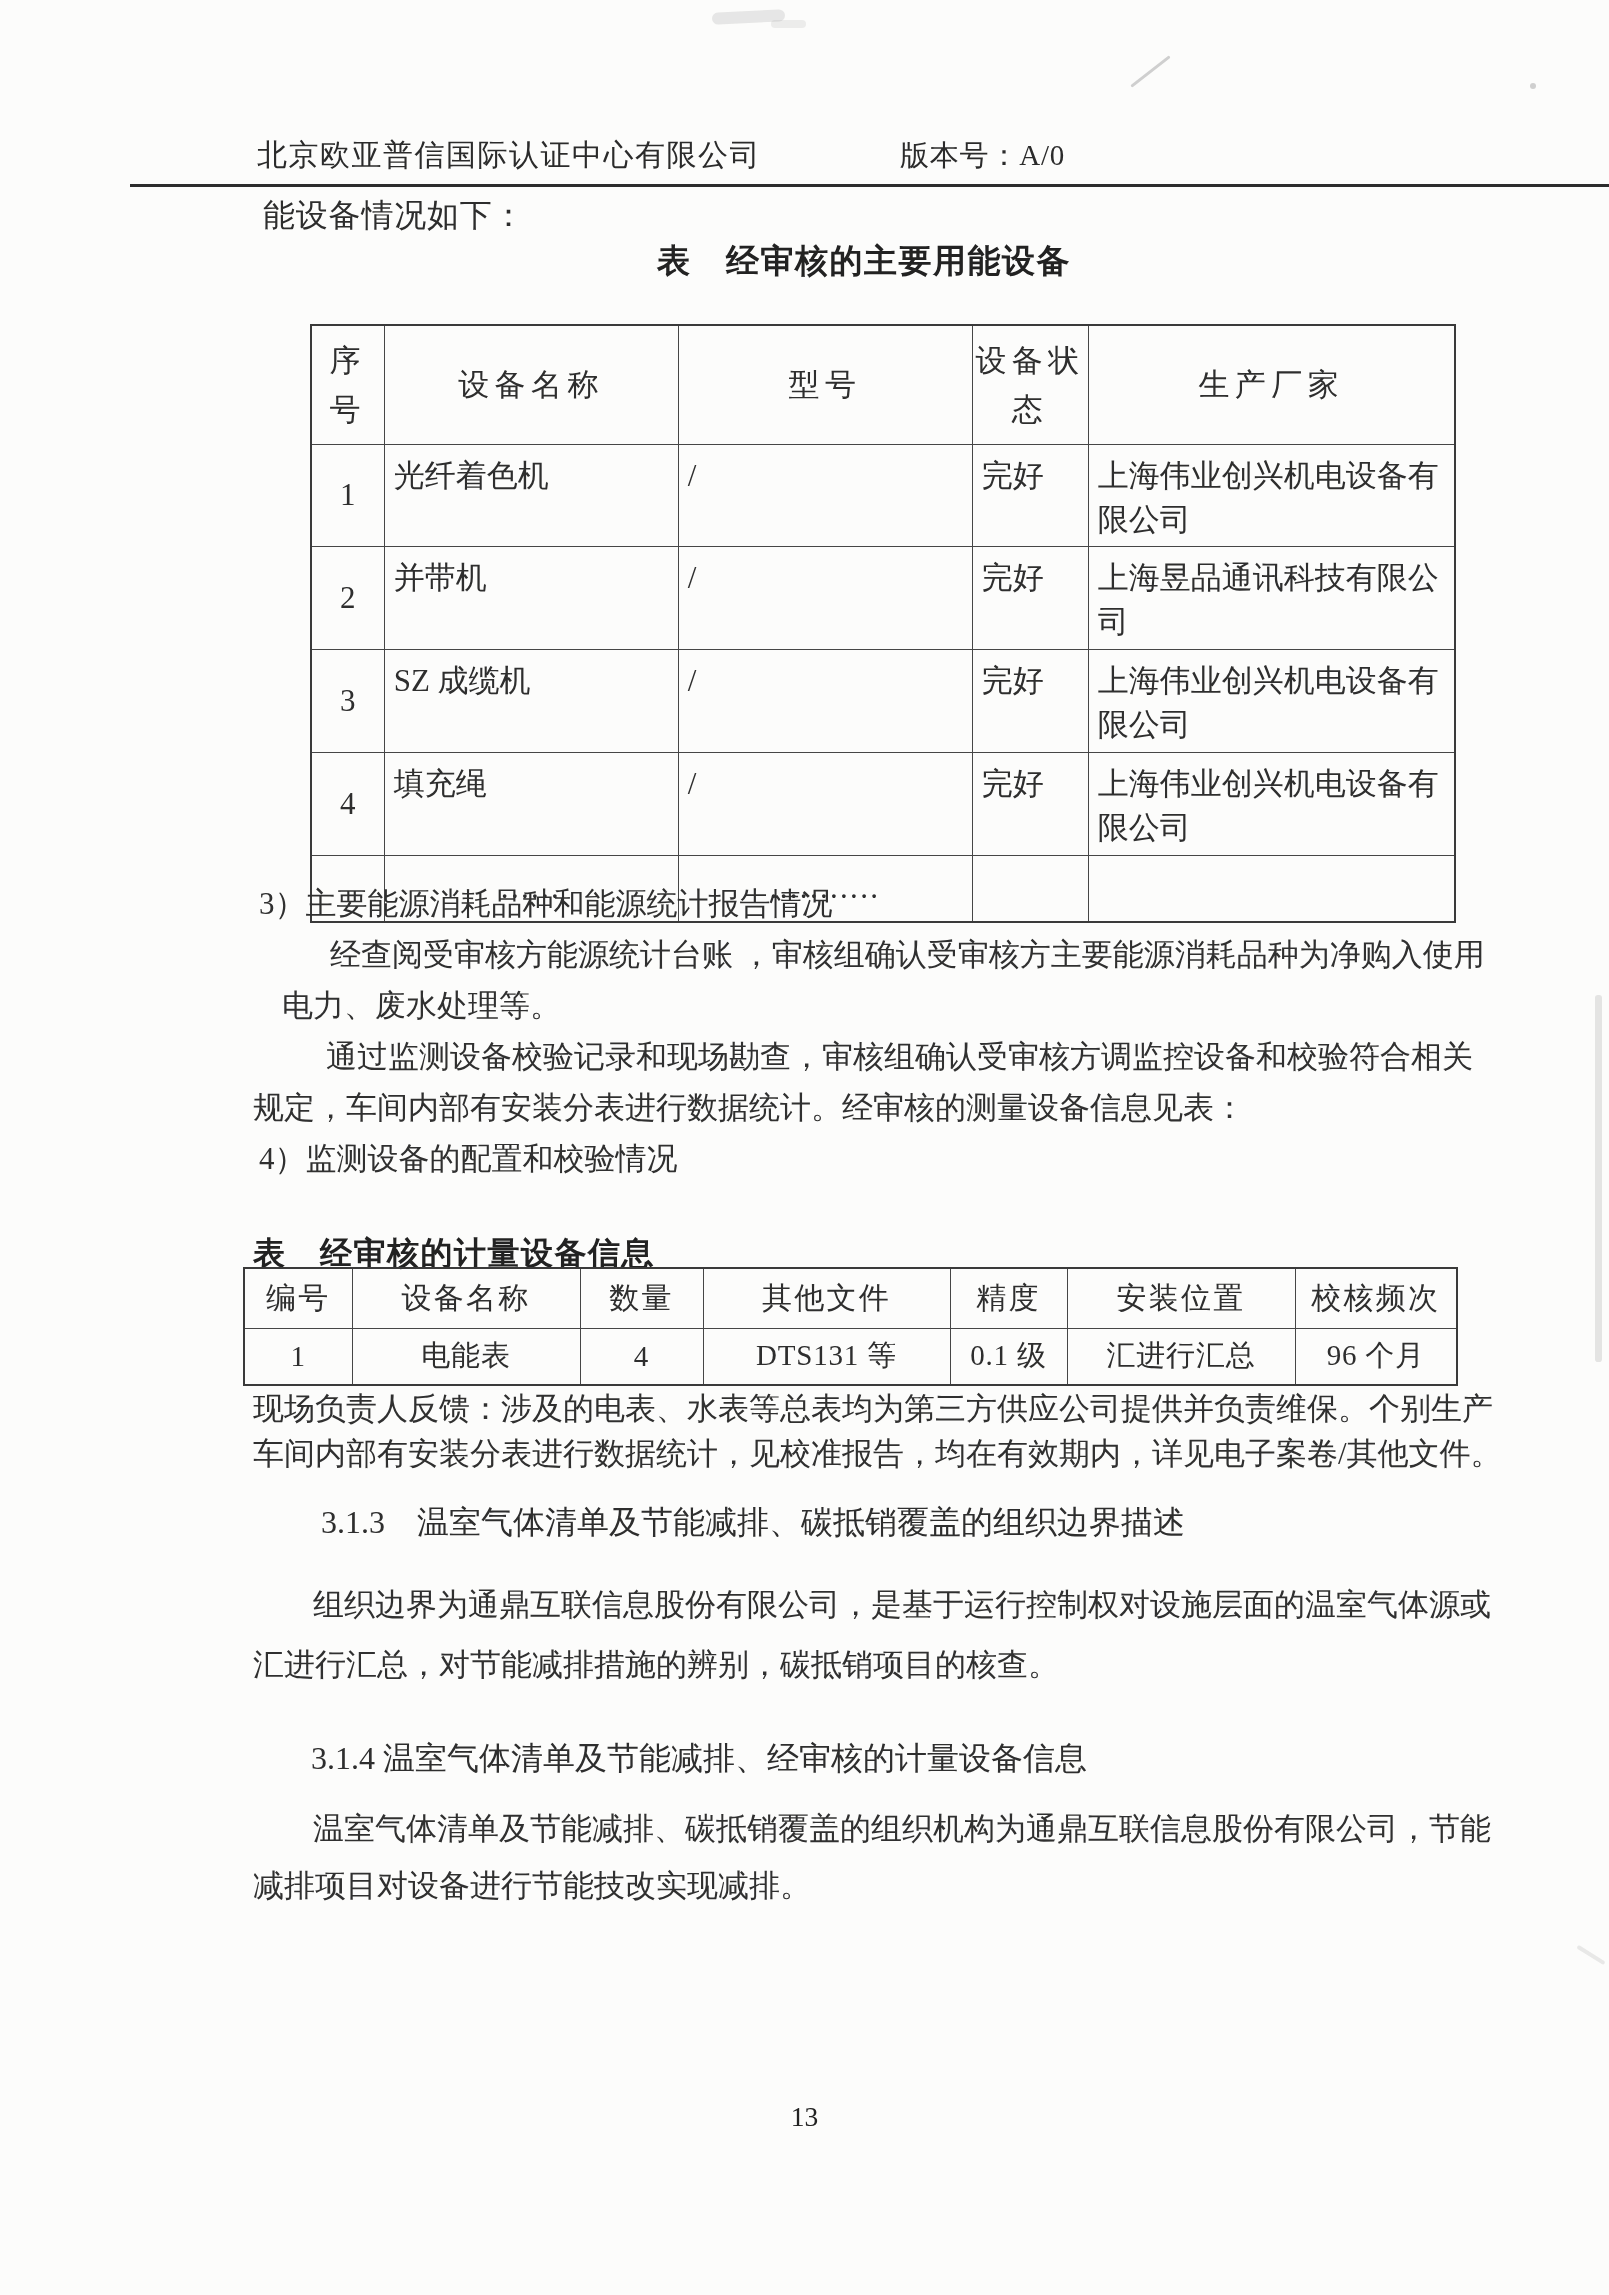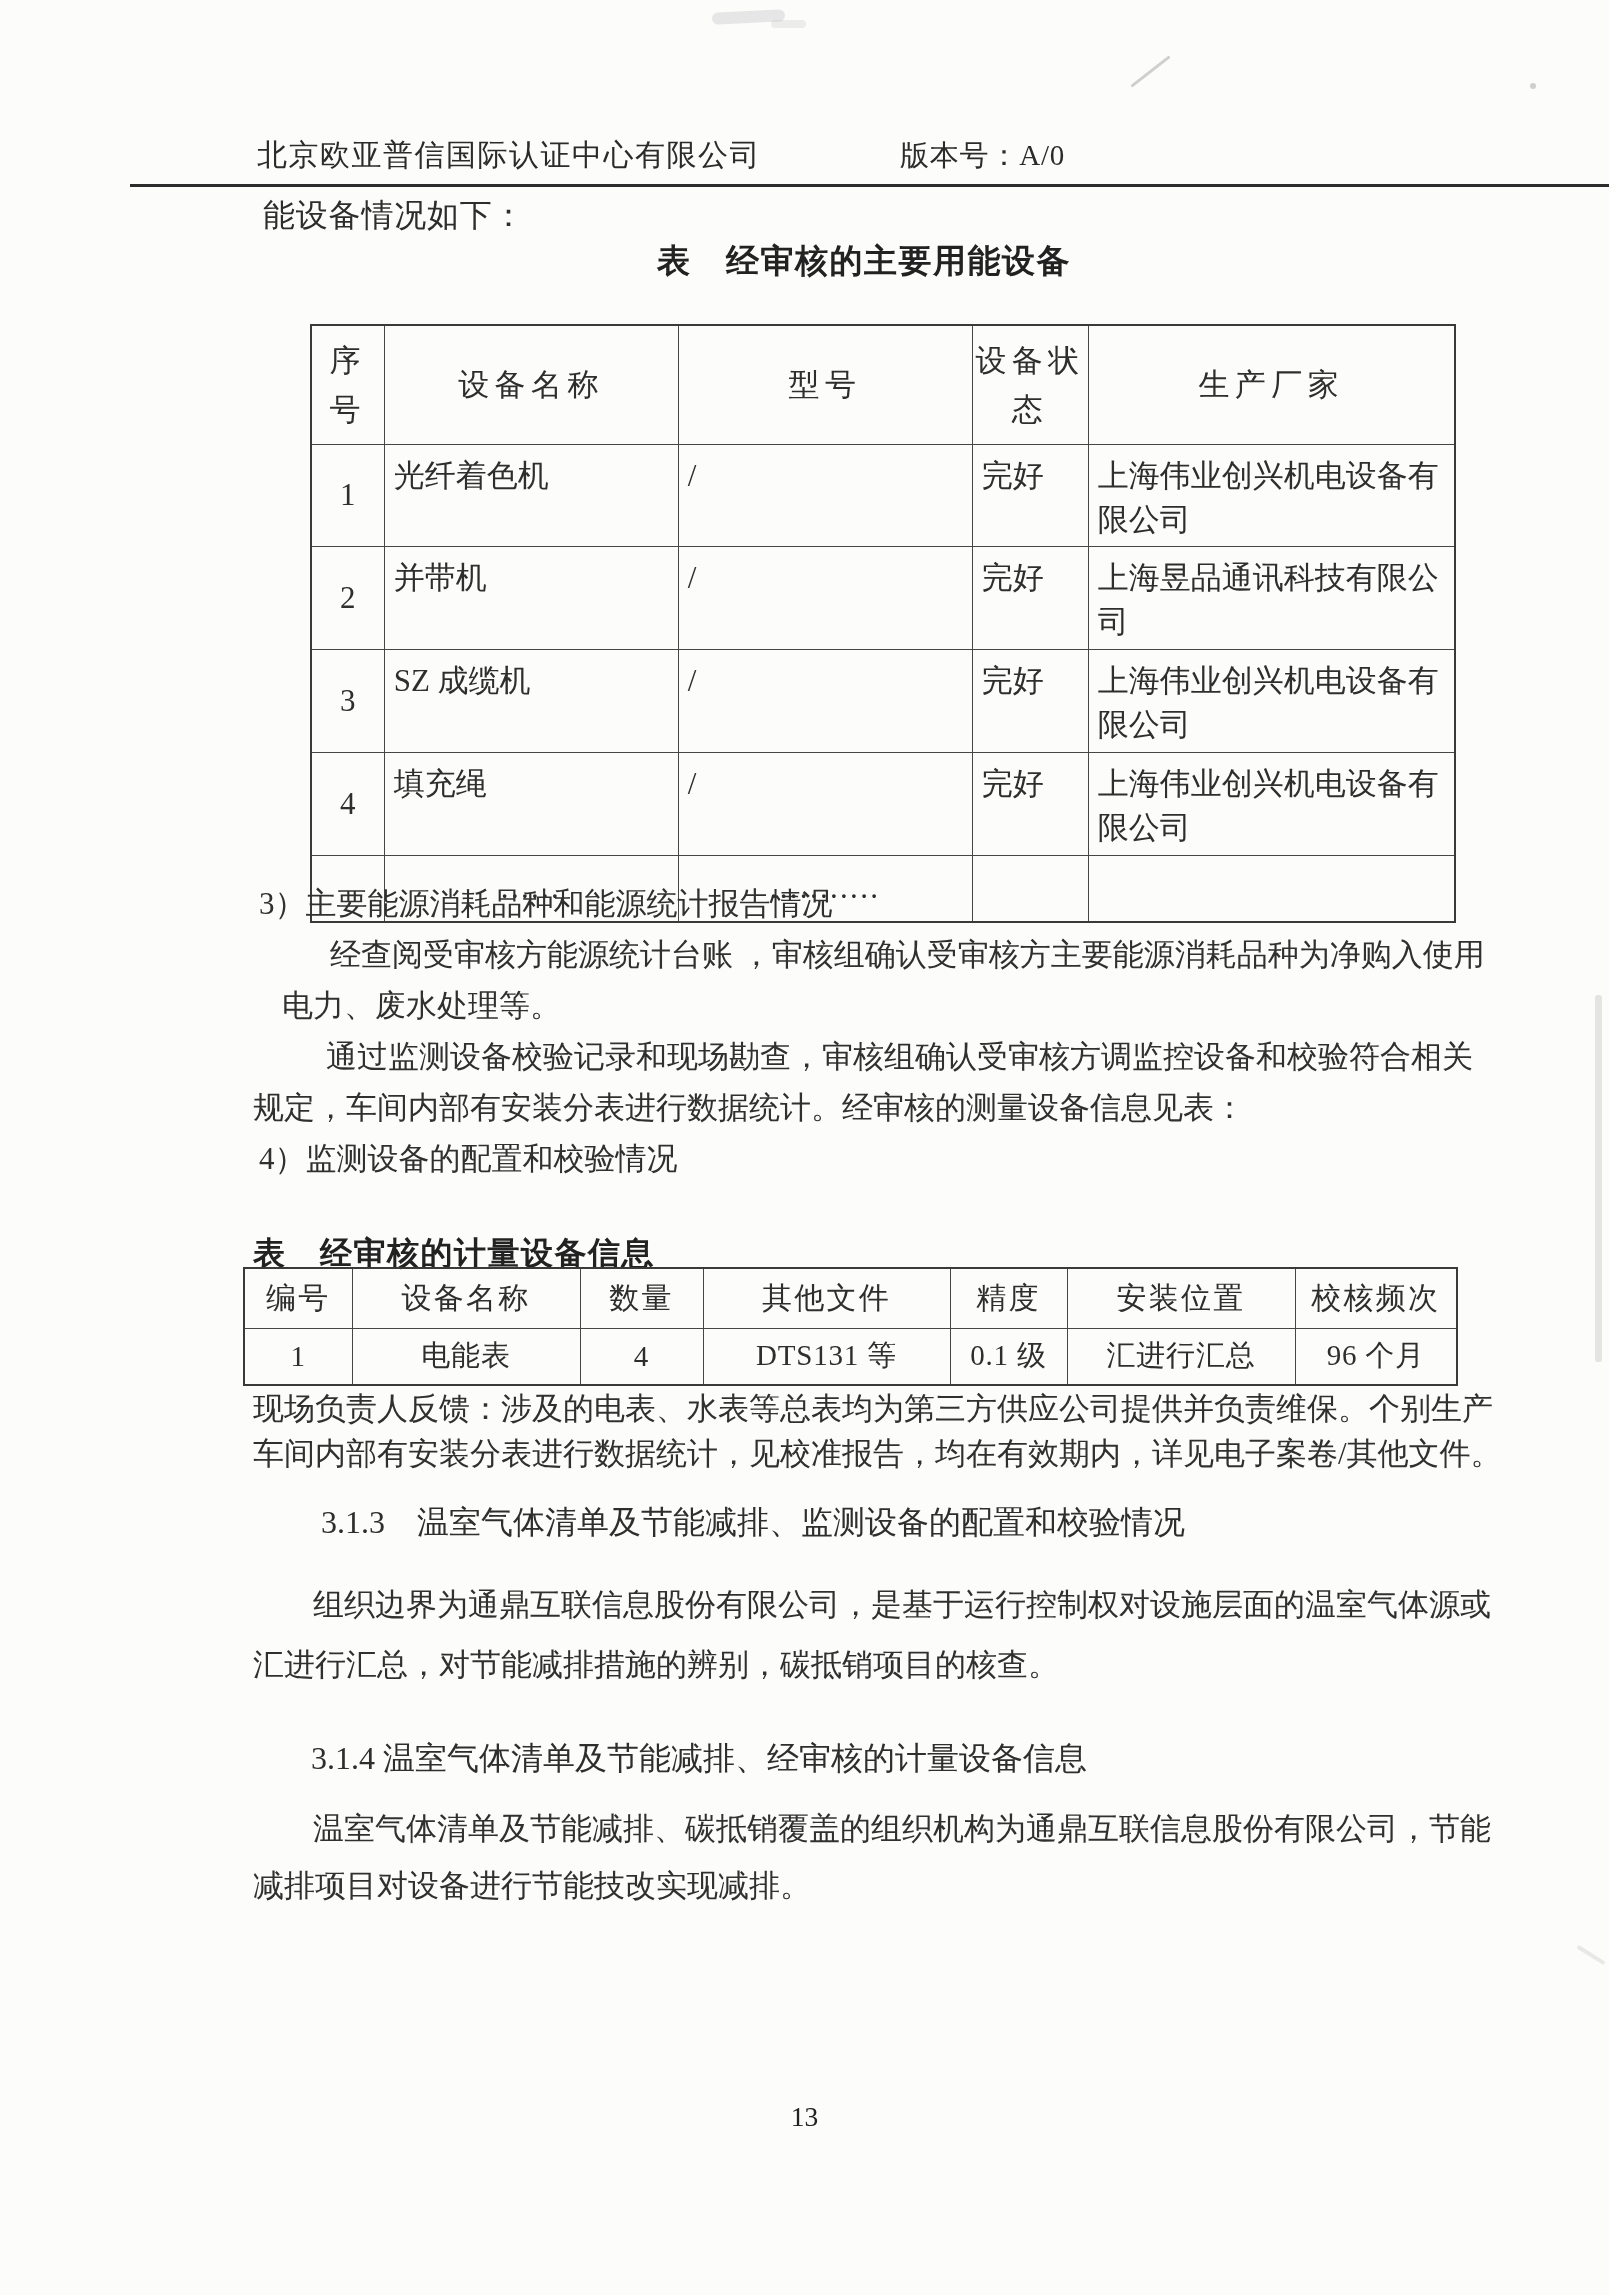--- a/index.html
+++ b/index.html
@@ -163,21 +163,21 @@
       <td>96 个月</td>
     </tr>
   </tbody>
     </table>
 
   <div class="abs para fb" style="left:253px;top:1386px;width:1316px;">
     <div class="line">现场负责人反馈：涉及的电表、水表等总表均为第三方供应公司提供并负责维保。个别生产</div>
     <div class="line">车间内部有安装分表进行数据统计，见校准报告，均在有效期内，详见电子案卷/其他文件。</div>
   </div>
 
-  <div class="abs heading line" style="left:321px;top:1501px;">3.1.3　温室气体清单及节能减排、监测设备的配置和校验情况</div>
+  <div class="abs heading line" style="left:321px;top:1501px;">3.1.3　温室气体清单及节能减排、碳抵销覆盖的组织边界描述</div>
   <div class="abs para p313" style="left:253px;top:1575px;width:1316px;">
     <div class="line ind78">组织边界为通鼎互联信息股份有限公司，是基于运行控制权对设施层面的温室气体源或</div>
     <div class="line">汇进行汇总，对节能减排措施的辨别，碳抵销项目的核查。</div>
   </div>
 
   <div class="abs heading line" style="left:311px;top:1737px;">3.1.4 温室气体清单及节能减排、经审核的计量设备信息</div>
   <div class="abs para p314" style="left:253px;top:1800px;width:1316px;">
     <div class="line ind78">温室气体清单及节能减排、碳抵销覆盖的组织机构为通鼎互联信息股份有限公司，节能</div>
     <div class="line">减排项目对设备进行节能技改实现减排。</div>
   </div>

